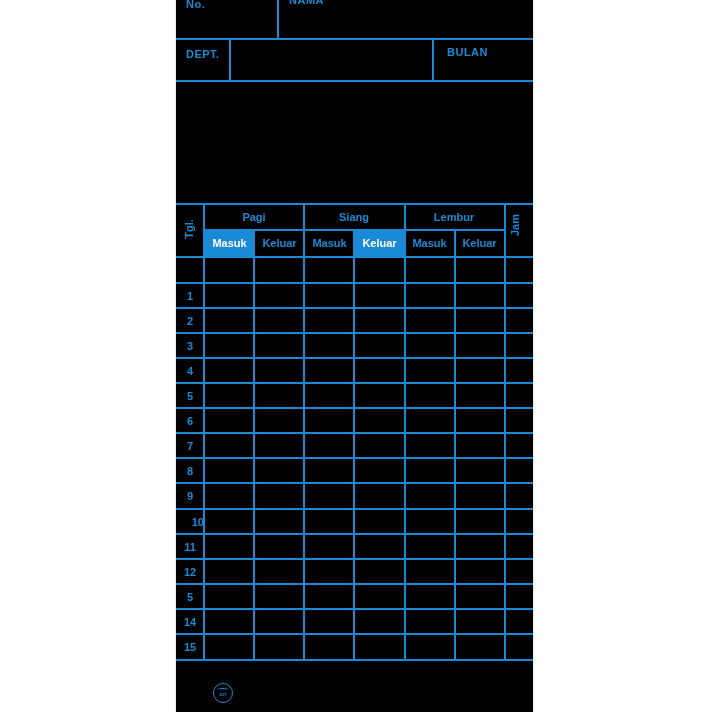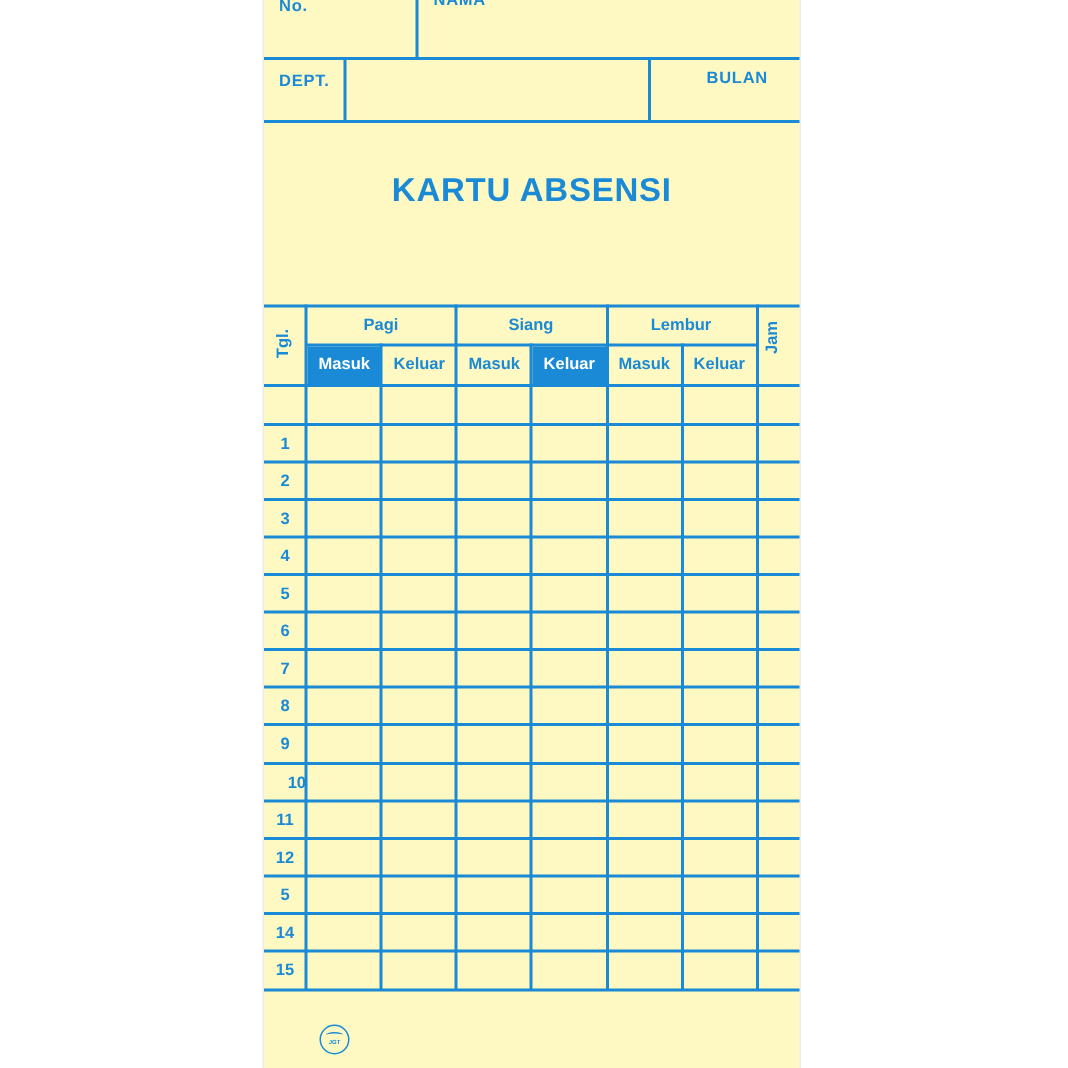--- a/index.html
+++ b/index.html
@@ -1,17 +1,17 @@
 <!DOCTYPE html>
 <html><head>
 <meta charset="utf-8">
 <style>
   html, body { margin:0; padding:0; background:#ffffff; }
   body { width:712px; height:712px; position:relative; overflow:hidden; font-family:"Liberation Sans", sans-serif; }
-  .card { position:absolute; left:175px; top:0; width:357px; height:712px; background:#fef9c3; border-left:1px solid #ececec; border-right:1px solid #ececec; }
+  .card { position:absolute; left:175px; top:0; width:357px; height:712px; background:#000000; border-left:1px solid #ececec; border-right:1px solid #ececec; }
   .hline { position:absolute; height:2px; background:#1a8ad6; }
   .vline { position:absolute; width:2px; background:#1a8ad6; }
   .lbl { position:absolute; font-weight:bold; font-size:11px; color:#1a8ad6; letter-spacing:0.5px; }
   .title { position:absolute; left:0; width:357px; top:114px; text-align:center; font-size:22px; font-weight:bold; color:#1a8ad6; letter-spacing:0.5px; }
   .subtitle { position:absolute; left:0; width:357px; top:148px; text-align:center; font-family:"DejaVu Serif", serif; font-size:15px; font-weight:bold; color:#1a8ad6; letter-spacing:0.2px; }
   .grp { position:absolute; top:205px; height:25px; line-height:24px; text-align:center; font-size:11px; color:#1a8ad6; font-weight:bold; }
   .sub { position:absolute; top:231px; height:25px; line-height:25px; text-align:center; font-size:11px; font-weight:bold; color:#1a8ad6; }
   .sub.hl { background:#1a8ad6; color:#ffffff; }
   .vert { position:absolute; font-size:11px; font-weight:bold; color:#1a8ad6; transform:rotate(-90deg); transform-origin:center; text-align:center; }
   .rownum { position:absolute; left:0; width:28px; text-align:center; font-size:11px; font-weight:bold; color:#1a8ad6; }
@@ -29,27 +29,26 @@
   <div class="vline" style="left:101px; top:0; height:39px;"></div>
   <div class="lbl" style="left:113px; top:-6px;">NAMA</div>
   <div class="cell" style="left:0; top:0; width:101px; height:38px;"></div>
   <div class="cell" style="left:103px; top:0; width:254px; height:38px;"></div>
 
   <div class="hline" style="left:0; top:38px; width:357px;"></div>
 
   <div class="lbl" style="left:10px; top:48px;">DEPT.</div>
   <div class="vline" style="left:53px; top:39px; height:43px;"></div>
   <div class="vline" style="left:256px; top:39px; height:43px;"></div>
-  <div class="lbl" style="left:271px; top:46px;margin-left:24px;">BULAN</div>
+  <div class="lbl" style="left:271px; top:46px;">BULAN</div>
   <div class="cell" style="left:55px; top:40px; width:200px; height:41px;"></div>
   <div class="cell" style="left:258px; top:60px; width:97px; height:21px;"></div>
 
   <div class="hline" style="left:0; top:80px; width:357px;"></div>
 
-  <div class="title">KARTU ABSENSI</div>
 
   <div>
 
     <div class="hline" style="left:0; top:203px; width:357px;"></div>
 
     <div class="hline" style="left:28px; top:229px; width:300px;"></div>
 
     <div class="vert" style="left:-6px; top:222px; width:40px; height:14px;">Tgl.</div>
 
     <div class="vert" style="left:320px; top:218px; width:40px; height:14px;">Jam</div>

